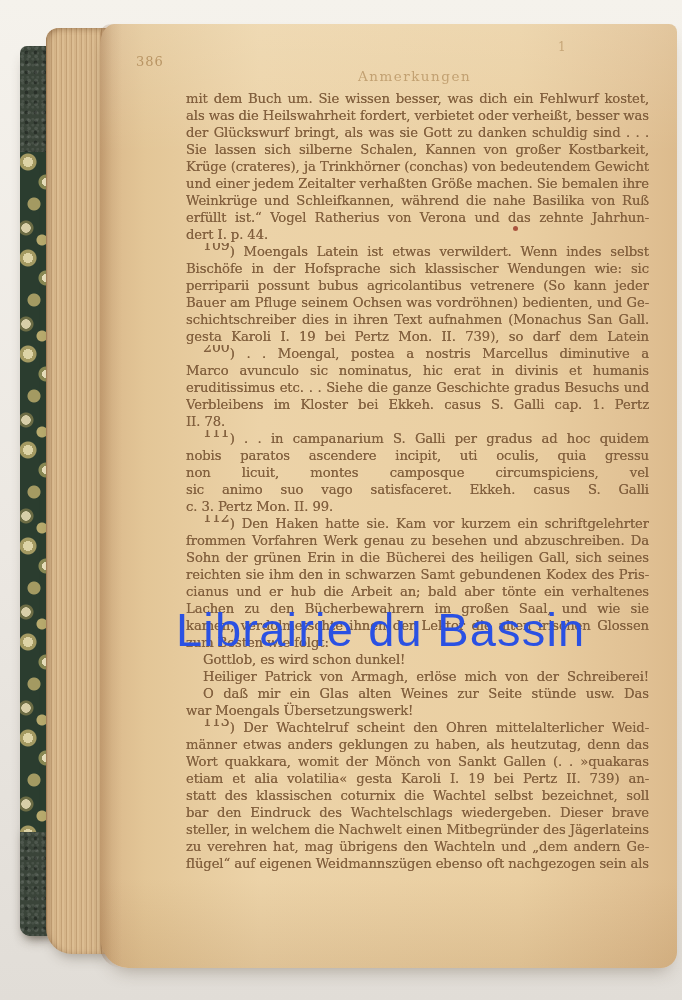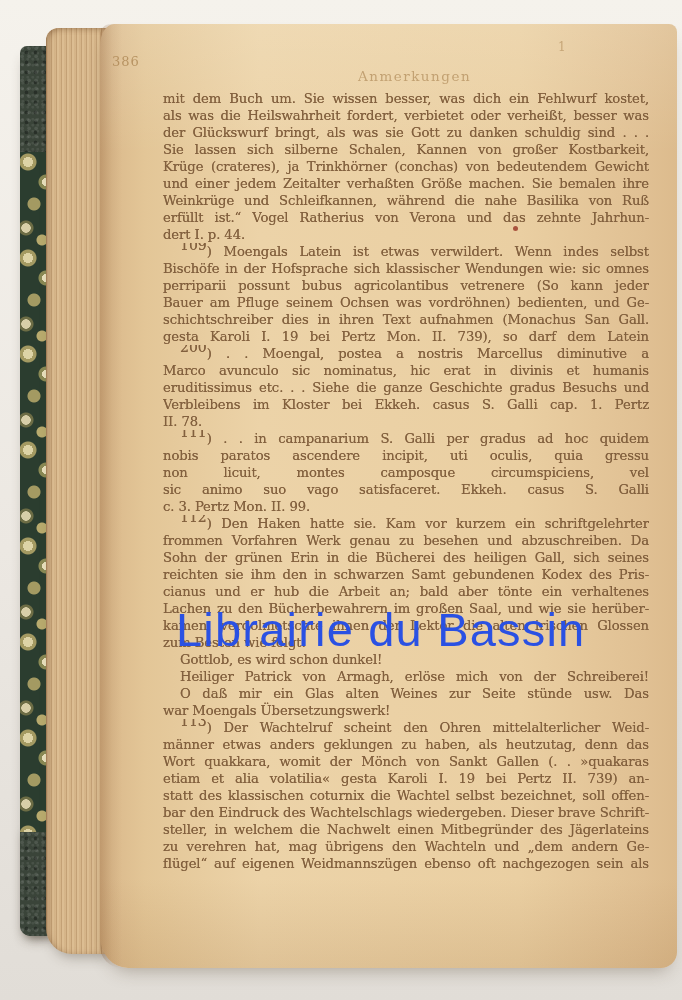--- a/index.html
+++ b/index.html
@@ -47,31 +47,31 @@
     border-radius:14px 8px 16px 28px / 22px 8px 16px 32px;
     background:
       linear-gradient(180deg,rgba(255,252,240,.16) 0,rgba(255,252,240,0) 130px),
       linear-gradient(0deg,rgba(140,90,40,.14) 0,rgba(140,90,40,0) 90px),
       linear-gradient(90deg,var(--page-shadow) 0px,#e3c697 45px,var(--page-light) 160px,#eacfa2 420px,#e0c093 545px,#dcbb8d 577px);
     box-shadow:0 10px 18px -8px rgba(70,55,35,.35);}
   .page-crease{left:0;top:0;width:22px;height:100%;border-radius:14px 0 0 28px;
     background:linear-gradient(90deg,rgba(120,70,30,.26),rgba(120,70,30,.07) 55%,rgba(120,70,30,0));}
 
   
-  .page-number{left:12px;top:30px;font-size:13px;color:var(--faded-ink);opacity:.75;letter-spacing:1px;}
+  .page-number{left:36px;top:30px;font-size:13px;color:var(--faded-ink);opacity:.75;letter-spacing:1px;}
   .running-head{left:258px;top:44px;font-size:13.5px;color:var(--faded-ink);opacity:.62;letter-spacing:1.5px;}
   .corner-mark{left:458px;top:16px;font-size:12px;color:var(--faded-ink);opacity:.55;}
 
   
   .text-block{left:63px;top:66px;width:486px;color:var(--ink);
     font-size:13.2px;letter-spacing:-.1px;
     text-shadow:0 0 .45px rgba(131,96,62,.85);}
   .para{margin:0;}
   .line{height:17px;line-height:17px;overflow:hidden;white-space:normal;
-    text-align:justify;text-align-last:justify;text-justify:inter-word;}
+    text-align:justify;text-align-last:justify;text-justify:inter-word;margin-left:23px;}
   .line.last{text-align-last:left;}
   .line.indent{text-indent:17px;}
   sup.fn{font-size:14px;line-height:0;vertical-align:6px;letter-spacing:0;}
 
   
   .watermark{left:176px;top:608px;z-index:5;
     font-family:Liberation Sans, sans-serif;
     font-size:47px;line-height:44px;letter-spacing:1.2px;font-weight:400;
     color:var(--watermark-blue);white-space:nowrap;}
 

